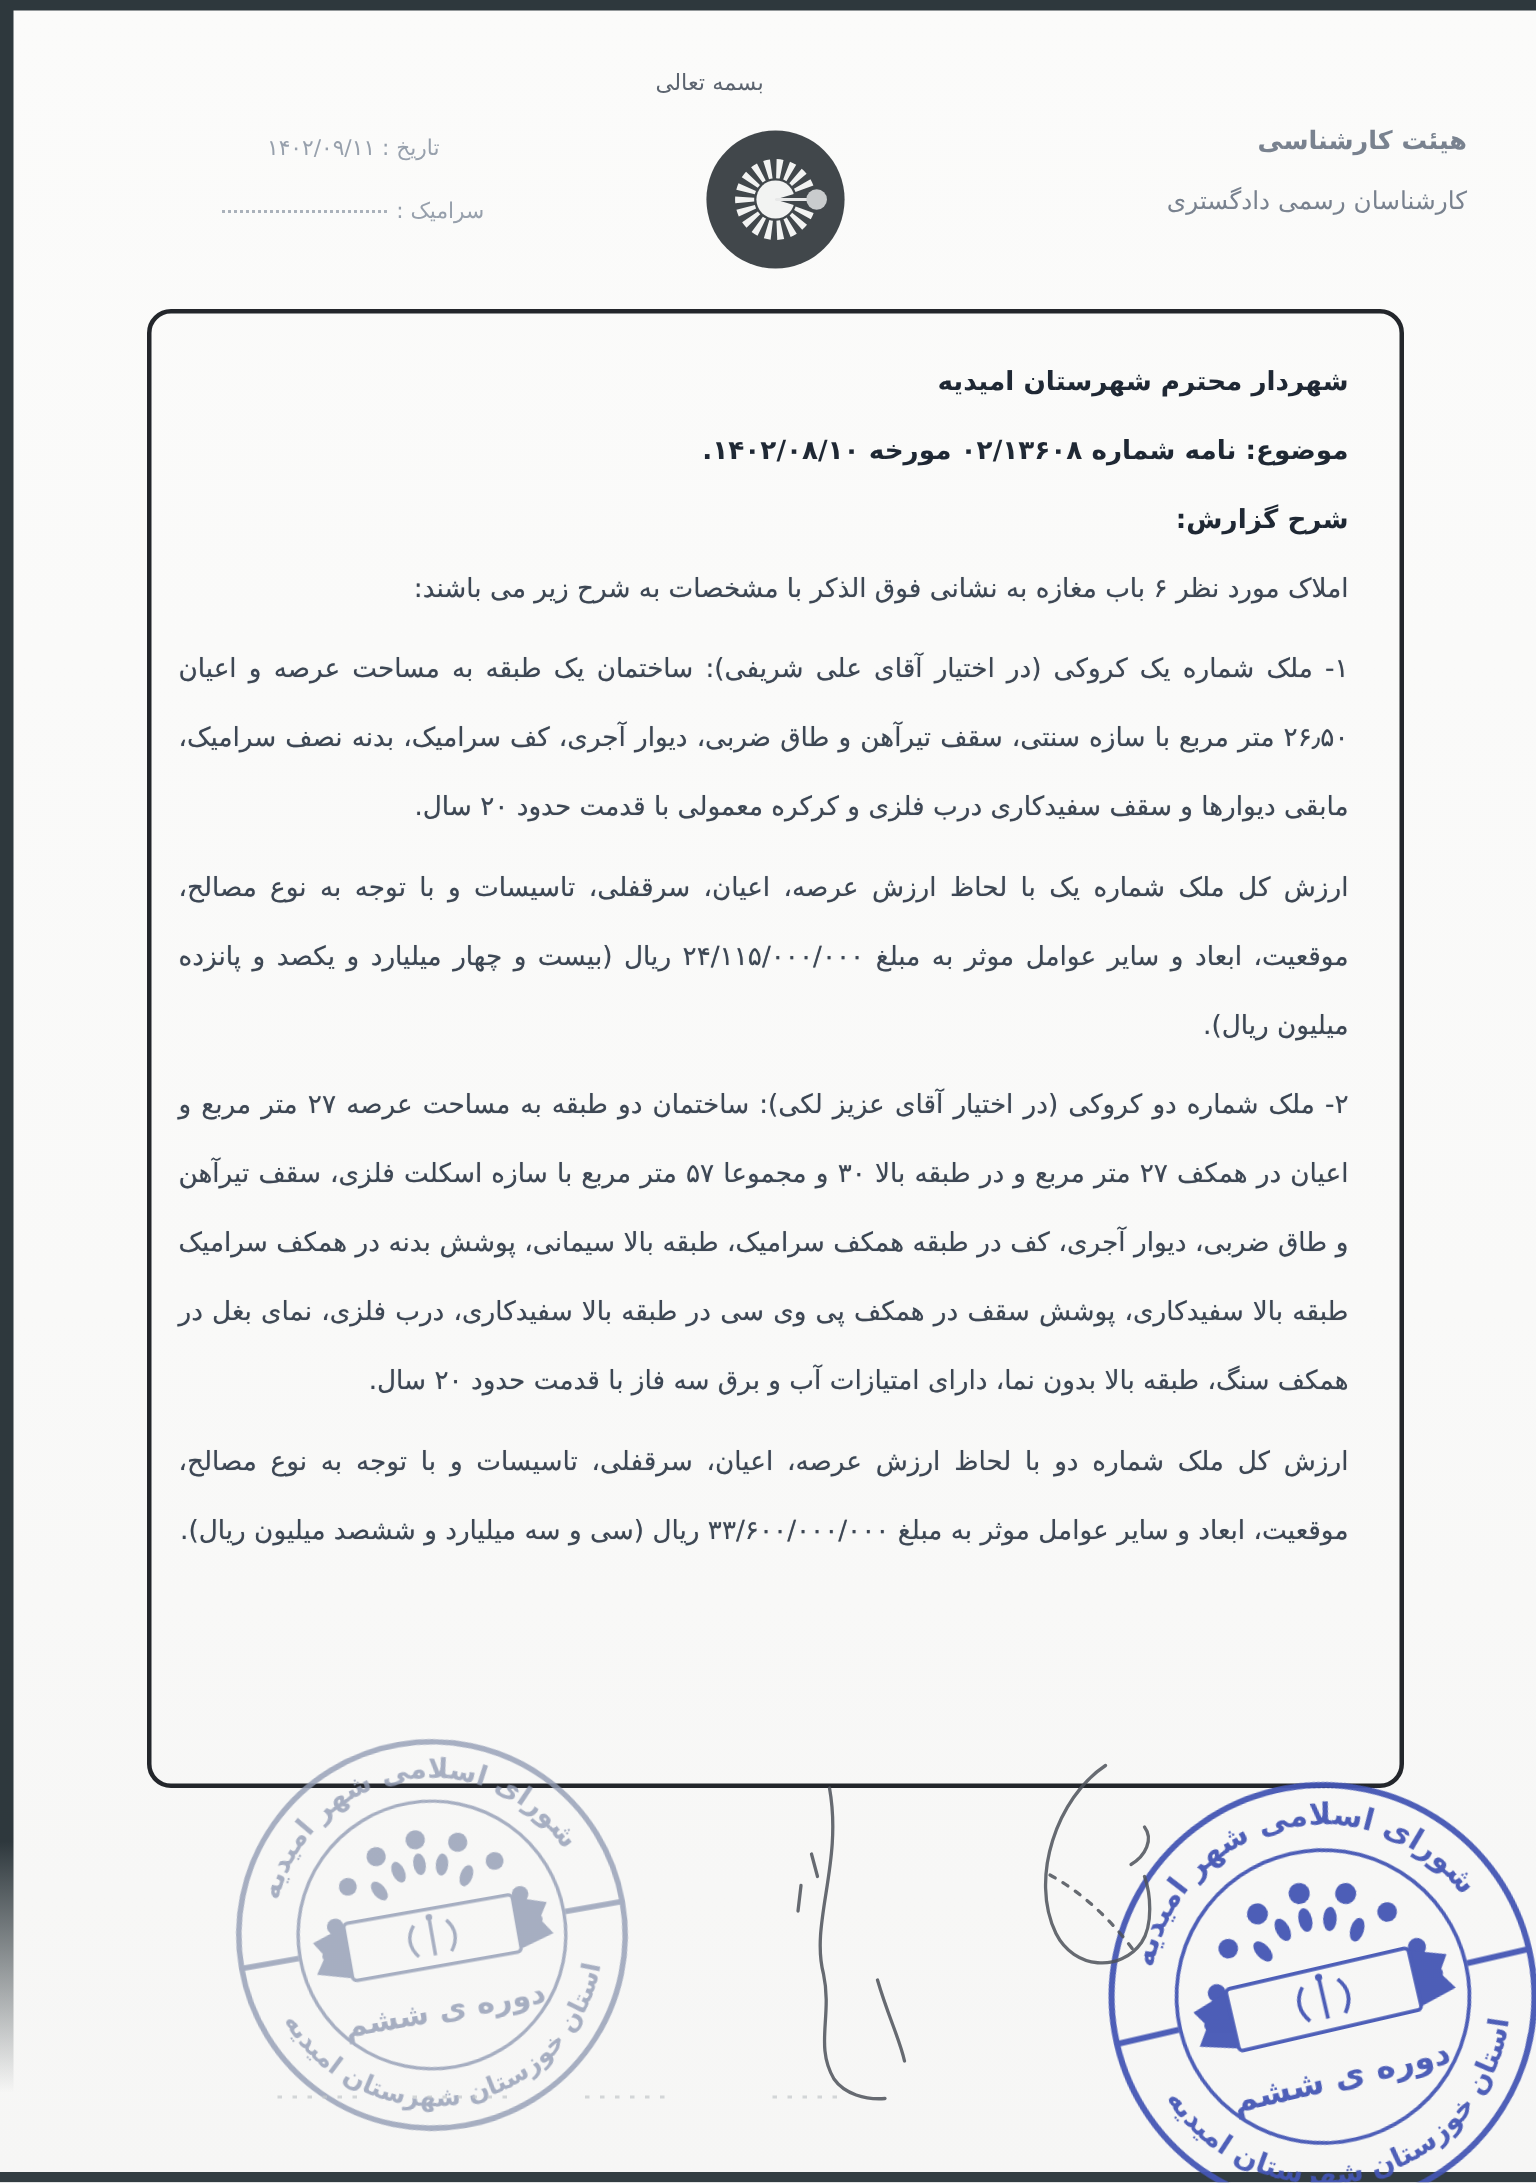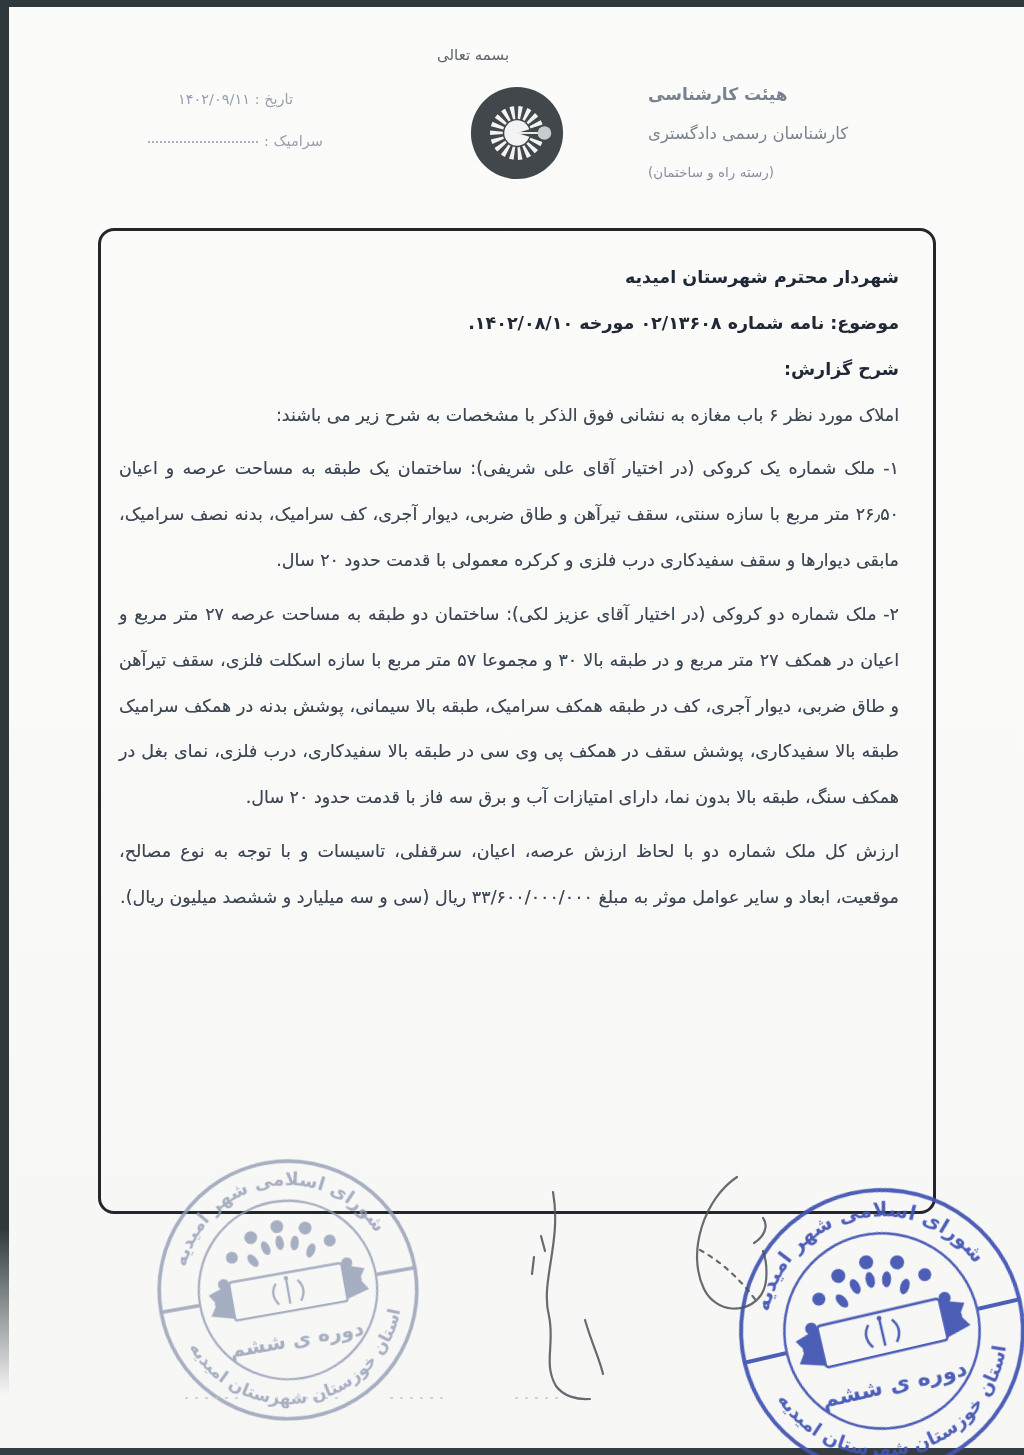--- a/index.html
+++ b/index.html
@@ -17,32 +17,32 @@
   
   .bismillah{position:absolute;top:46px;left:437px;width:160px;text-align:left;
     color:#5c646f;font-size:15px;letter-spacing:.5px;filter:blur(.2px);}
   .emblem{position:absolute;top:84px;left:468px;width:98px;height:98px;}
   .meta{position:absolute;top:78px;left:128px;width:215px;color:#97a0ac;
     font-size:14.5px;filter:blur(.35px);text-align:center;}
   .meta-line{height:42px;line-height:42px;white-space:nowrap;}
   .meta-line.shift{padding-left:14px;}
   .dots{display:inline-block;width:110px;border-bottom:2px dotted #aab1ba;margin-right:6px;
     transform:translateY(-3px);}
-  .org{position:absolute;top:74px;left:648px;width:330px;text-align:left;
+  .org{position:absolute;top:74px;left:648px;width:330px;text-align:right;
     color:#79828f;filter:blur(.25px);}
   .org-l1{font-size:17px;font-weight:bold;height:40px;line-height:40px;}
   .org-l2{font-size:16.5px;height:40px;line-height:40px;}
   .org-l3{font-size:13.5px;height:36px;line-height:36px;color:#8791a0;}
 
   
   .doc-box{
     position:absolute;left:98px;top:206px;width:838px;height:986px;box-sizing:border-box;
     border:3px solid #23262b;border-radius:16px;
     padding:24px 34px 0 18px;
-    color:#3d4754;font-size:17.5px;line-height:2.62;text-align:justify;margin-top:22px;
+    color:#3d4754;font-size:17.5px;line-height:2.62;text-align:justify;
   }
   .doc-box p{margin:0 0 8px 0;}
   .doc-box .b{font-weight:bold;color:#1f2834;margin:0;text-align:right;}
   .doc-box p.body-text{text-shadow:0 0 .5px rgba(61,71,84,.55);}
 
   
   .stamp{position:absolute;pointer-events:none;}
   .stamp svg{display:block;width:100%;height:100%;}
   .stamp--left{left:150px;top:1152px;width:276px;height:276px;color:#939db5;
     opacity:.8;transform:rotate(-10deg);filter:blur(.3px);}
@@ -79,29 +79,29 @@
   <div class="meta">
     <div class="meta-line">تاریخ : ۱۴۰۲/۰۹/۱۱</div>
     <div class="meta-line">
       <span>سرامیک :</span><span class="dots"></span>
     </div>
   </div>
 
   <div class="org">
     <div class="org-l1">هیئت کارشناسی</div>
     <div class="org-l2">کارشناسان رسمی دادگستری</div>
-    <div class="org-l3">(رسته راه و ساختمان)</div>
   </div>
 
   <div class="doc-box">
     <p class="b">شهردار محترم شهرستان امیدیه</p>
     <p class="b">موضوع: نامه شماره ۰۲/۱۳۶۰۸ مورخه ۱۴۰۲/۰۸/۱۰.</p>
     <p class="b">شرح گزارش:</p>
     <p class="body-text">املاک مورد نظر ۶ باب مغازه به نشانی فوق الذکر با مشخصات به شرح زیر می باشند:</p>
     <p class="body-text">۱- ملک شماره یک کروکی (در اختیار آقای علی شریفی): ساختمان یک طبقه به مساحت عرصه و اعیان ۲۶٫۵۰ متر مربع با سازه سنتی، سقف تیرآهن و طاق ضربی، دیوار آجری، کف سرامیک، بدنه نصف سرامیک، مابقی دیوارها و سقف سفیدکاری درب فلزی و کرکره معمولی با قدمت حدود ۲۰ سال.</p>
+    <p class="body-text">ارزش کل ملک شماره یک با لحاظ ارزش عرصه، اعیان، سرقفلی، تاسیسات و با توجه به نوع مصالح، موقعیت، ابعاد و سایر عوامل موثر به مبلغ ۲۴/۱۱۵/۰۰۰/۰۰۰ ریال (بیست و چهار میلیارد و یکصد و پانزده میلیون ریال).</p>
     <p class="body-text">۲- ملک شماره دو کروکی (در اختیار آقای عزیز لکی): ساختمان دو طبقه به مساحت عرصه ۲۷ متر مربع و اعیان در همکف ۲۷ متر مربع و در طبقه بالا ۳۰ و مجموعا ۵۷ متر مربع با سازه اسکلت فلزی، سقف تیرآهن و طاق ضربی، دیوار آجری، کف در طبقه همکف سرامیک، طبقه بالا سیمانی، پوشش بدنه در همکف سرامیک طبقه بالا سفیدکاری، پوشش سقف در همکف پی وی سی در طبقه بالا سفیدکاری، درب فلزی، نمای بغل در همکف سنگ، طبقه بالا بدون نما، دارای امتیازات آب و برق سه فاز با قدمت حدود ۲۰ سال.</p>
     <p class="body-text">ارزش کل ملک شماره دو با لحاظ ارزش عرصه، اعیان، سرقفلی، تاسیسات و با توجه به نوع مصالح، موقعیت، ابعاد و سایر عوامل موثر به مبلغ ۳۳/۶۰۰/۰۰۰/۰۰۰ ریال (سی و سه میلیارد و ششصد میلیون ریال).</p>
   </div>
 
   <div class="stamp stamp--left">
     <svg viewBox="0 0 300 300" aria-hidden="true">
       <circle class="ring" cx="150" cy="150" r="140" stroke-width="4"></circle>
       <circle class="ring" cx="150" cy="150" r="97" stroke-width="2.5"></circle>
       <path class="deco-stroke" d="M9,150 H52 M248,150 H291" stroke-width="4"></path>
       <path id="s1t" d="M 36,150 A 114,114 0 0 1 264,150" fill="none"></path>

